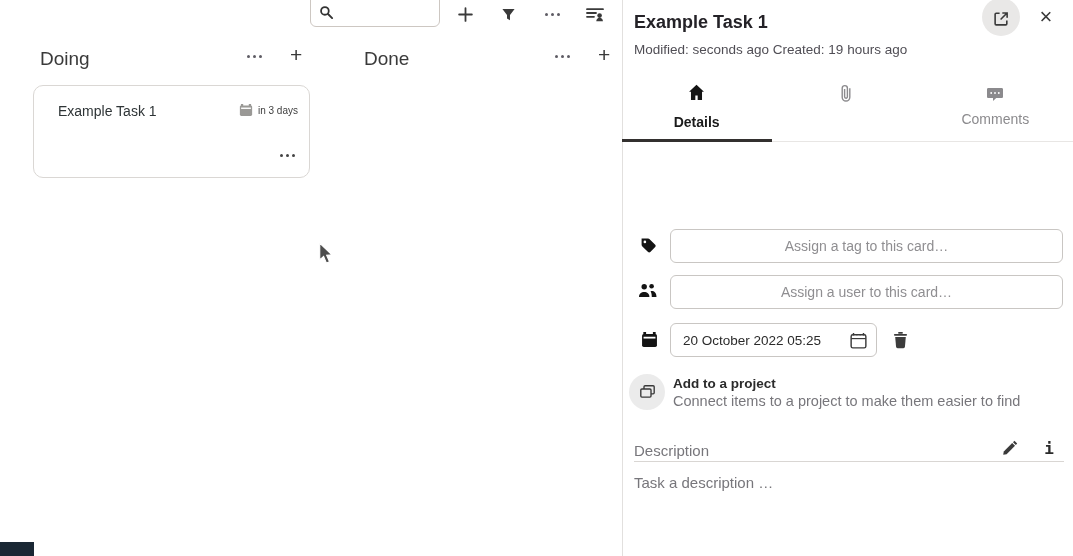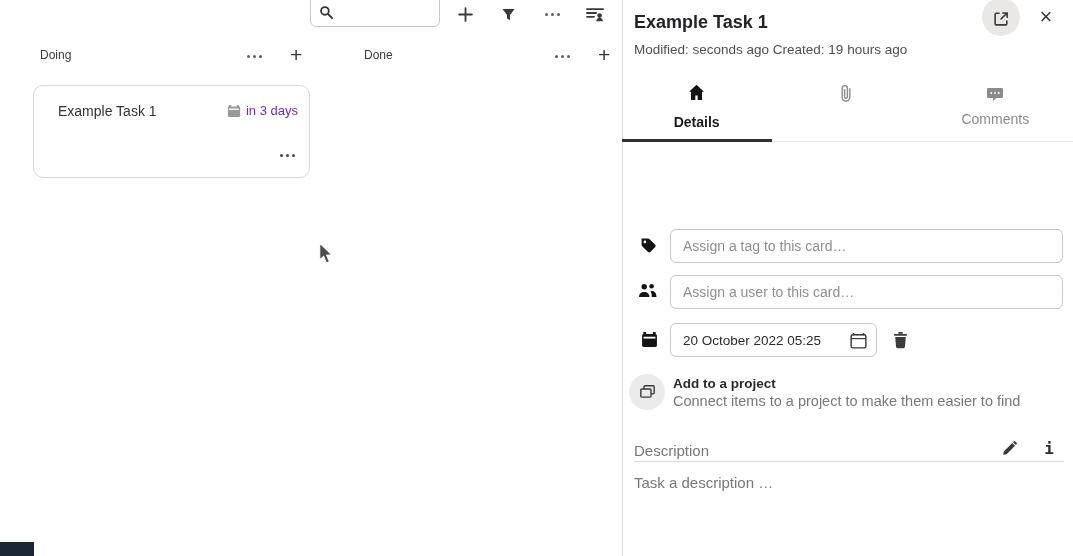--- a/index.html
+++ b/index.html
@@ -5,41 +5,41 @@
   * { margin:0; padding:0; box-sizing:border-box; }
   html,body { width:1073px; height:556px; }
   body { font-family:"Liberation Sans", sans-serif; background:#ffffff; overflow:hidden; position:relative; }
   .abs { position:absolute; }
   .screen { position:relative; width:1073px; height:556px; background:#fff; }
 
   
   .v-divider { left:622px; top:0; width:1px; height:556px; background:#e2e0de; }
   .search-box { left:310px; top:-10px; width:130px; height:37px; border:1px solid #cdc7c2; border-radius:6px; background:#fff; display:flex; align-items:flex-end; padding:0 0 5px 8px; }
   .toolbar-btn { width:28px; height:28px; display:flex; align-items:center; justify-content:center; border-radius:5px; cursor:default; }
-  .col-title { font-size:12px; color:#3a3a3a; }
+  .col-title { font-size:19px; color:#3a3a3a; }
   .dots { display:flex; gap:3px; align-items:center; }
   .dots i { width:3px; height:3px; border-radius:50%; background:#5e5c64; display:block; }
   .plus-sm { font-size:21px; color:#3a3a3a; font-weight:400; line-height:1; }
   .card { left:33px; top:85px; width:277px; height:93px; background:#fff; border:1px solid #dad7d4; border-radius:10px; }
   .card-title { font-size:14px; color:#2e3436; }
-  .card-due { font-size:13px; color:#6d28d9; display:flex; align-items:center; gap:5px; }
+  .card-due { font-size:10px; color:#404040; display:flex; align-items:center; gap:5px; }
 
   
   .panel-title { font-size:18px; font-weight:bold; color:#242227; }
   .panel-meta { font-size:13.5px; color:#504e55; }
   .circle-btn { width:38px; height:38px; border-radius:50%; background:#e9e8e7; display:flex; align-items:center; justify-content:center; }
   .close-x { font-size:22px; color:#3a3a3a; line-height:1; }
   .tab { width:150px; text-align:center; }
   .tab-label { font-size:14px; color:#8b8a8d; }
   .tab.active .tab-label { color:#1a1a1a; font-weight:bold; }
   .tab-underline { left:622px; top:139px; width:150px; height:3px; background:#33302f; }
   .tab-baseline { left:772px; top:141px; width:301px; height:1px; background:#e8e6e4; }
   .pill-btn { height:42px; border-radius:21px; background:#e8e8e7; display:flex; align-items:center; justify-content:center; gap:10px; }
   .pill-btn span { font-size:13.5px; font-weight:bold; color:#2b2b2b; }
-  .entry { height:34px; border:1px solid #c9c6c3; border-radius:6px; background:#fff; font-size:14px; color:#2b2b2b; padding:0 12px; width:393px; font-family:"Liberation Sans", sans-serif; }
+  .entry { height:34px; border:1px solid #c9c6c3; border-radius:6px; background:#fff; font-size:14px; color:#2b2b2b; padding:0 12px; width:393px; font-family:"Liberation Sans", sans-serif;text-align:center; }
   .entry::placeholder { color:#8f8e91; opacity:1; }
   .date-field { left:670px; top:323px; width:207px; height:34px; border:1px solid #c9c6c3; border-radius:6px; display:flex; align-items:center; justify-content:space-between; padding:0 8px 0 12px; }
   .date-text { font-size:13.5px; color:#2b2b2b; }
   .proj-title { font-size:13.5px; font-weight:bold; color:#2b2b2b; }
   .proj-sub { font-size:14.5px; color:#77767b; }
   .desc-label { font-size:15px; color:#77767b; }
   .desc-divider { left:634px; top:461px; width:430px; height:1px; background:#d9d6d3; }
   .desc-placeholder { font-size:15px; color:#77767b; }
   .info-i { font-family:"DejaVu Sans Mono", monospace; font-weight:bold; font-size:16px; color:#2b2b2b; }
   .corner { left:0; top:542px; width:34px; height:14px; background:#1a2734; }

